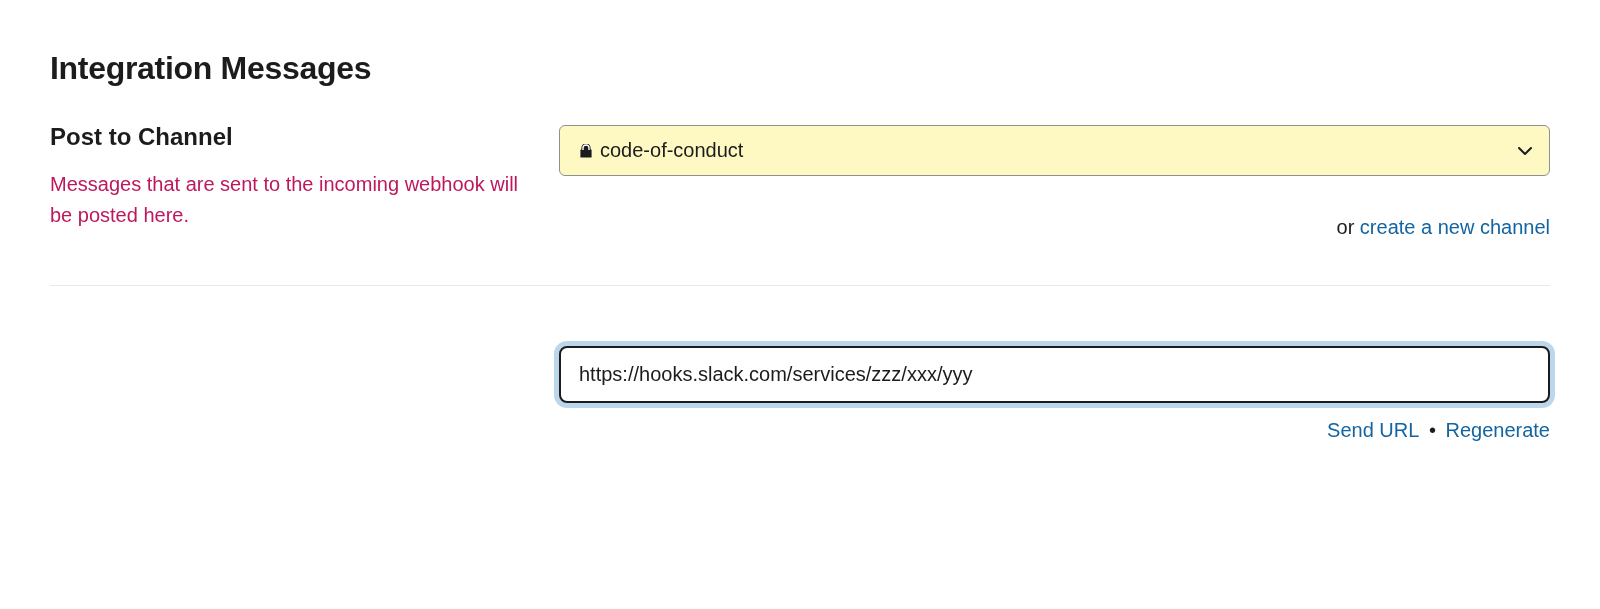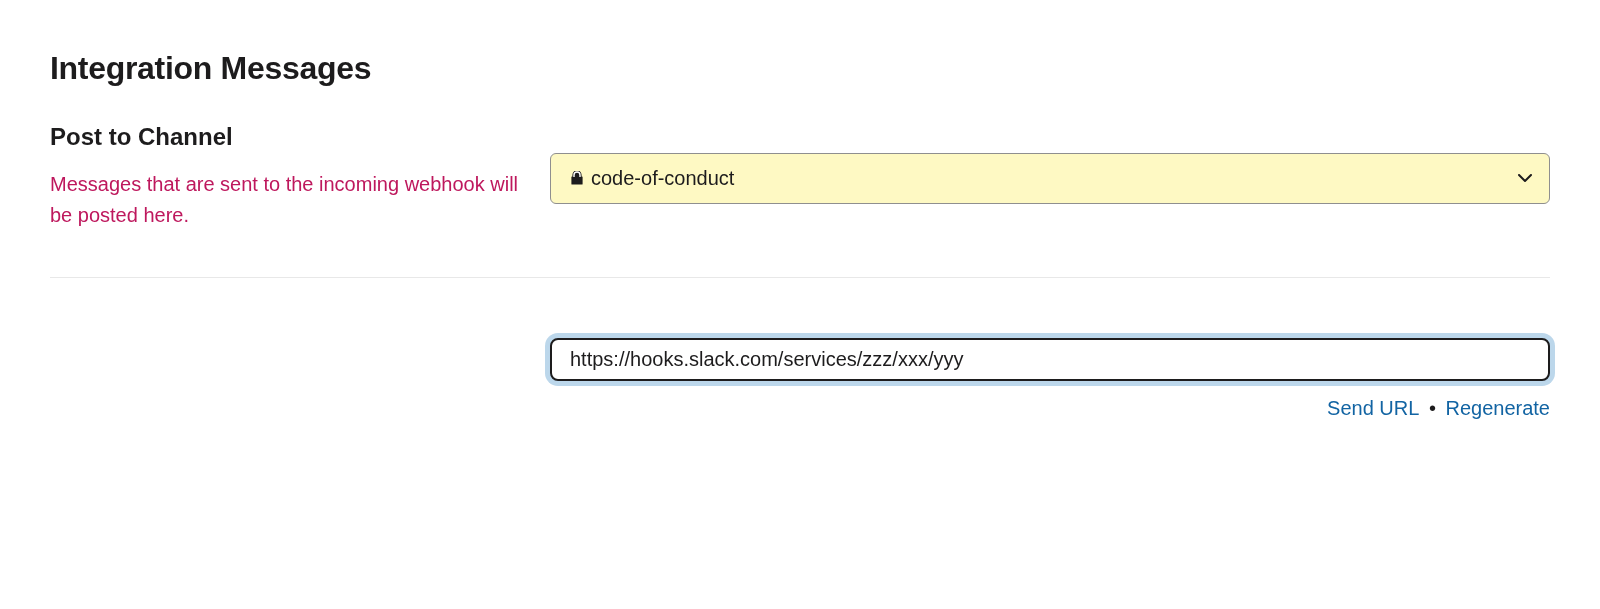--- a/index.html
+++ b/index.html
@@ -12,22 +12,22 @@
       padding: 50px 50px 0 50px;
     }
     .page-title {
       font-size: 32px;
       font-weight: 800;
       letter-spacing: -0.3px;
       margin-bottom: 36px;
     }
     .section {
       display: flex;
-      align-items: center;
-      gap: 0;
+      align-items: flex-start;
+      gap: 9px;
     }
     .section-left {
       width: 500px;
       flex: 0 0 500px;
       padding-right: 30px;
     }
     .section-right {
       flex: 1;
       padding-top: 2px;
     }
@@ -87,21 +87,21 @@
       margin: 46px 0 58px 0;
     }
     .input-wrap {
       position: relative;
     }
     .url-input {
       width: 100%;
       border: 2px solid #1d1c1d;
       border-radius: 8px;
       font-size: 20px;
-      padding: 8px 18px;
+      padding: 15px 18px;
       font-family: inherit;
       background: #fff;
       color: #1d1c1d;
       outline: none;
       box-shadow: 0 0 0 5px #bcd7eb;
     }
     .action-row {
       text-align: right;
       margin-top: 16px;
       font-size: 20px;
@@ -136,20 +136,23 @@
           </svg>
         </span>
         <span>code-of-conduct</span>
       </div>
       <span class="chevron-icon">
         <svg width="14" height="9" viewBox="0 0 14 9">
           <path d="M1 1 L7 7 L13 1" fill="none" stroke="#1d1c1d" stroke-width="2" stroke-linecap="round" stroke-linejoin="round"></path>
         </svg>
       </span>
     </div>
+    <div class="or-row">
+      <span>or </span><a class="link">create a new channel</a>
+    </div>
   </div>
 </div>
 
 <hr class="divider">
 
 <div class="section">
   <div class="section-left">
   </div>
   <div class="section-right">
     <div class="input-wrap">

